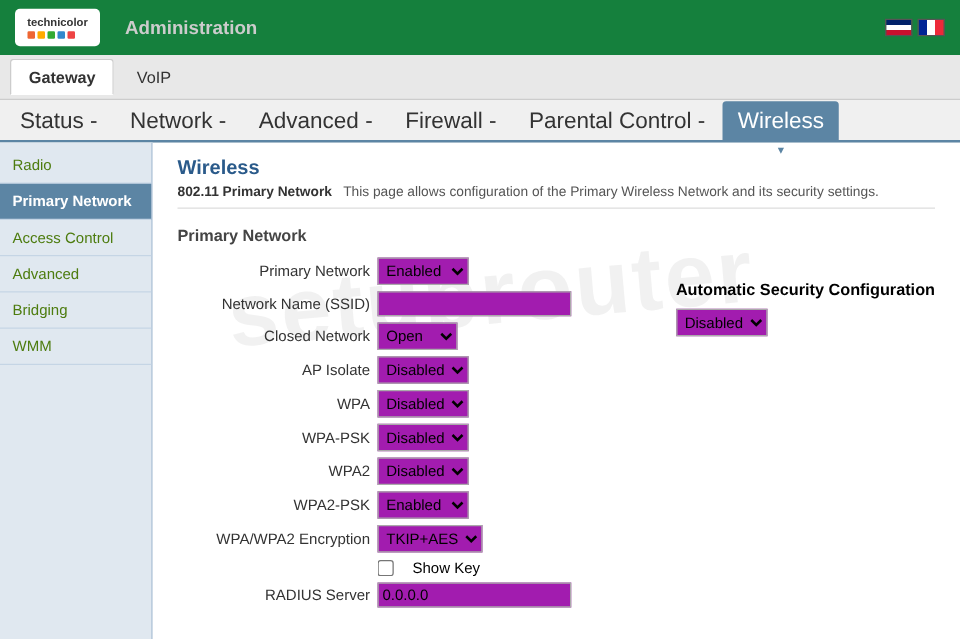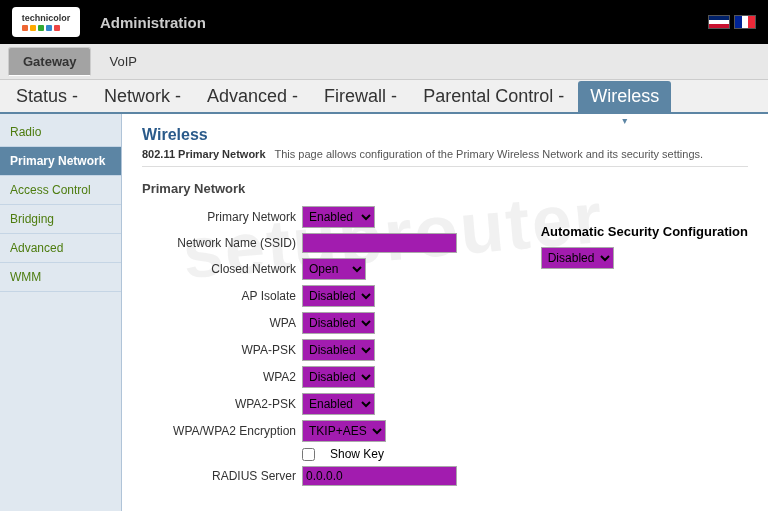--- a/index.html
+++ b/index.html
@@ -1,20 +1,20 @@
 <!DOCTYPE html>
 <html><head>
   <meta charset="utf-8">
   <style>
     * { box-sizing: border-box; margin: 0; padding: 0; }
     body { font-family: Arial, sans-serif; font-size: 13px; background: #fff; }
 
     
     .top-bar {
-      background: #000000;
+      background: #15803d;
       height: 44px;
       display: flex;
       align-items: center;
       padding: 0 12px;
     }
     .logo-area {
       display: flex;
       align-items: center;
       gap: 8px;
     }
@@ -75,21 +75,21 @@
       gap: 4px;
     }
     .nav1-item {
       padding: 6px 14px;
       cursor: pointer;
       font-size: 13px;
       color: #333;
       border-radius: 3px 3px 0 0;
     }
     .nav1-item.active {
-      background: #a3a3a3;
+      background: #ffffff;
       border: 1px solid #ccc;
       border-bottom: 1px solid #fff;
       font-weight: bold;
     }
 
     
     .nav2 {
       background: #f0f0f0;
       border-bottom: 2px solid #5c85a4;
       display: flex;
@@ -274,22 +274,22 @@
   <div class="nav2-item">Parental Control -</div>
   <div class="nav2-item active">Wireless</div>
 </div>
 
 <div class="main-layout">
 
   <div class="sidebar">
     <div class="sidebar-item">Radio</div>
     <div class="sidebar-item active">Primary Network</div>
     <div class="sidebar-item">Access Control</div>
+    <div class="sidebar-item">Advanced</div>
     <div class="sidebar-item">Bridging</div>
-    <div class="sidebar-item">Advanced</div>
     <div class="sidebar-item">WMM</div>
   </div>
 
   <div class="content">
     <div class="watermark">setuprouter</div>
     <div class="content-inner">
 
       <div class="page-title">Wireless</div>
       <div class="breadcrumb">
         <strong>802.11 Primary Network</strong>

